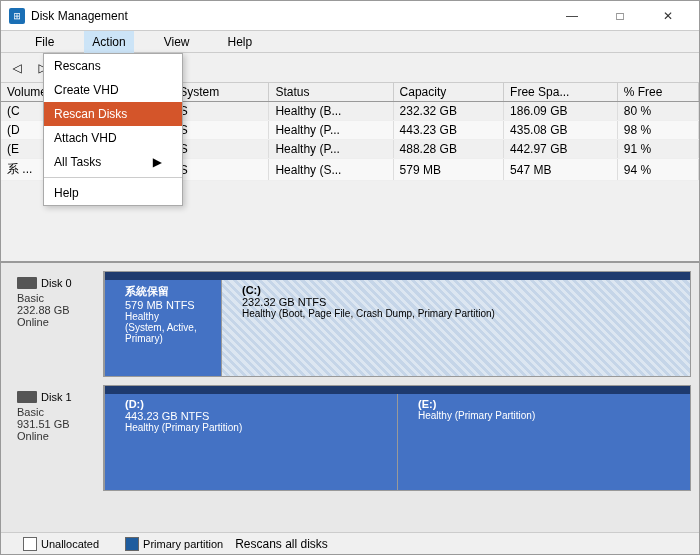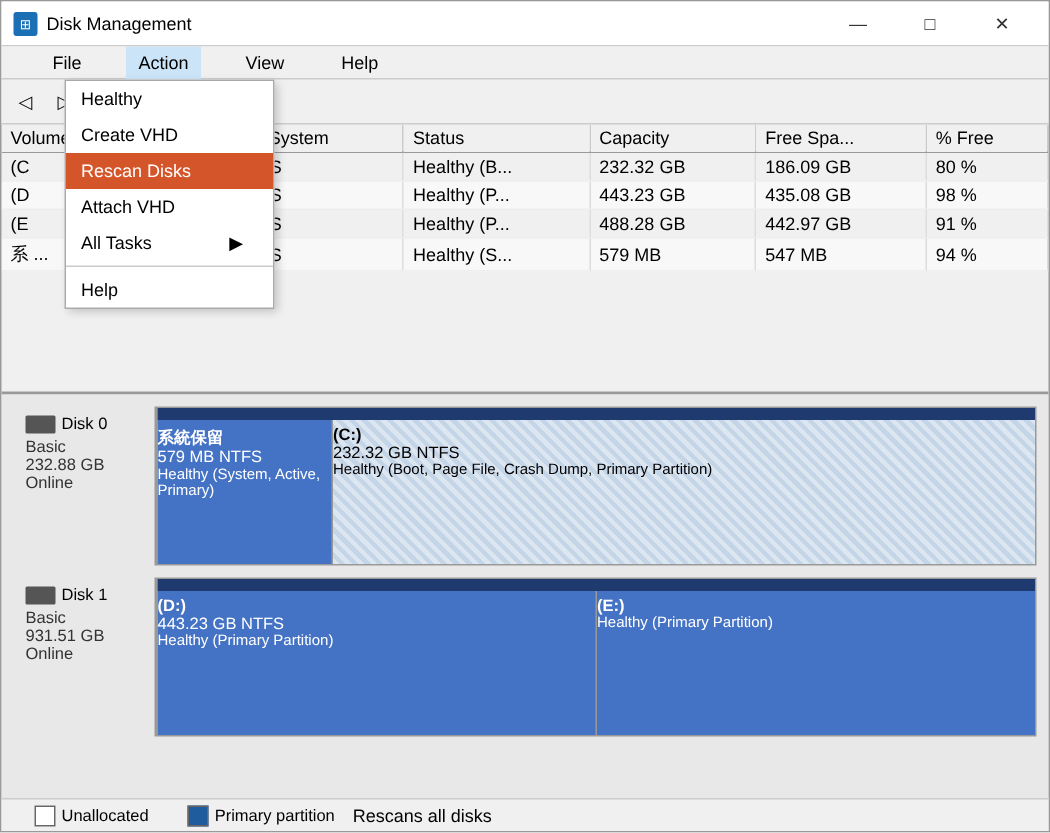--- a/index.html
+++ b/index.html
@@ -226,21 +226,21 @@
       background: #1e3a6e;
     }
     .disk-parts-row {
       display: flex;
       flex: 1;
     }
     .partition {
       display: flex;
       flex-direction: column;
       justify-content: flex-start;
-      padding: 4px 0;
+      padding: 4px 20px;
       font-size: 11px;
       border-right: 1px solid #999;
       overflow: hidden;
       position: relative;
     }
     .partition:last-child { border-right: none; }
     .partition.system {
       background: #4472c4;
       color: white;
       flex: 0 0 20%;
@@ -320,21 +320,21 @@
     </div>
     <div class="menu-item">
       <span>View</span>
     </div>
     <div class="menu-item">
       <span>Help</span>
     </div>
 
     <div class="dropdown-menu">
       <div class="dropdown-item">
-        <span>Healthy</span>
+        <span>Rescans</span>
       </div>
       <div class="dropdown-item">
         <span>Create VHD</span>
       </div>
       <div class="dropdown-item highlighted">
         <span>Rescan Disks</span>
       </div>
       <div class="dropdown-item">
         <span>Attach VHD</span>
       </div>

